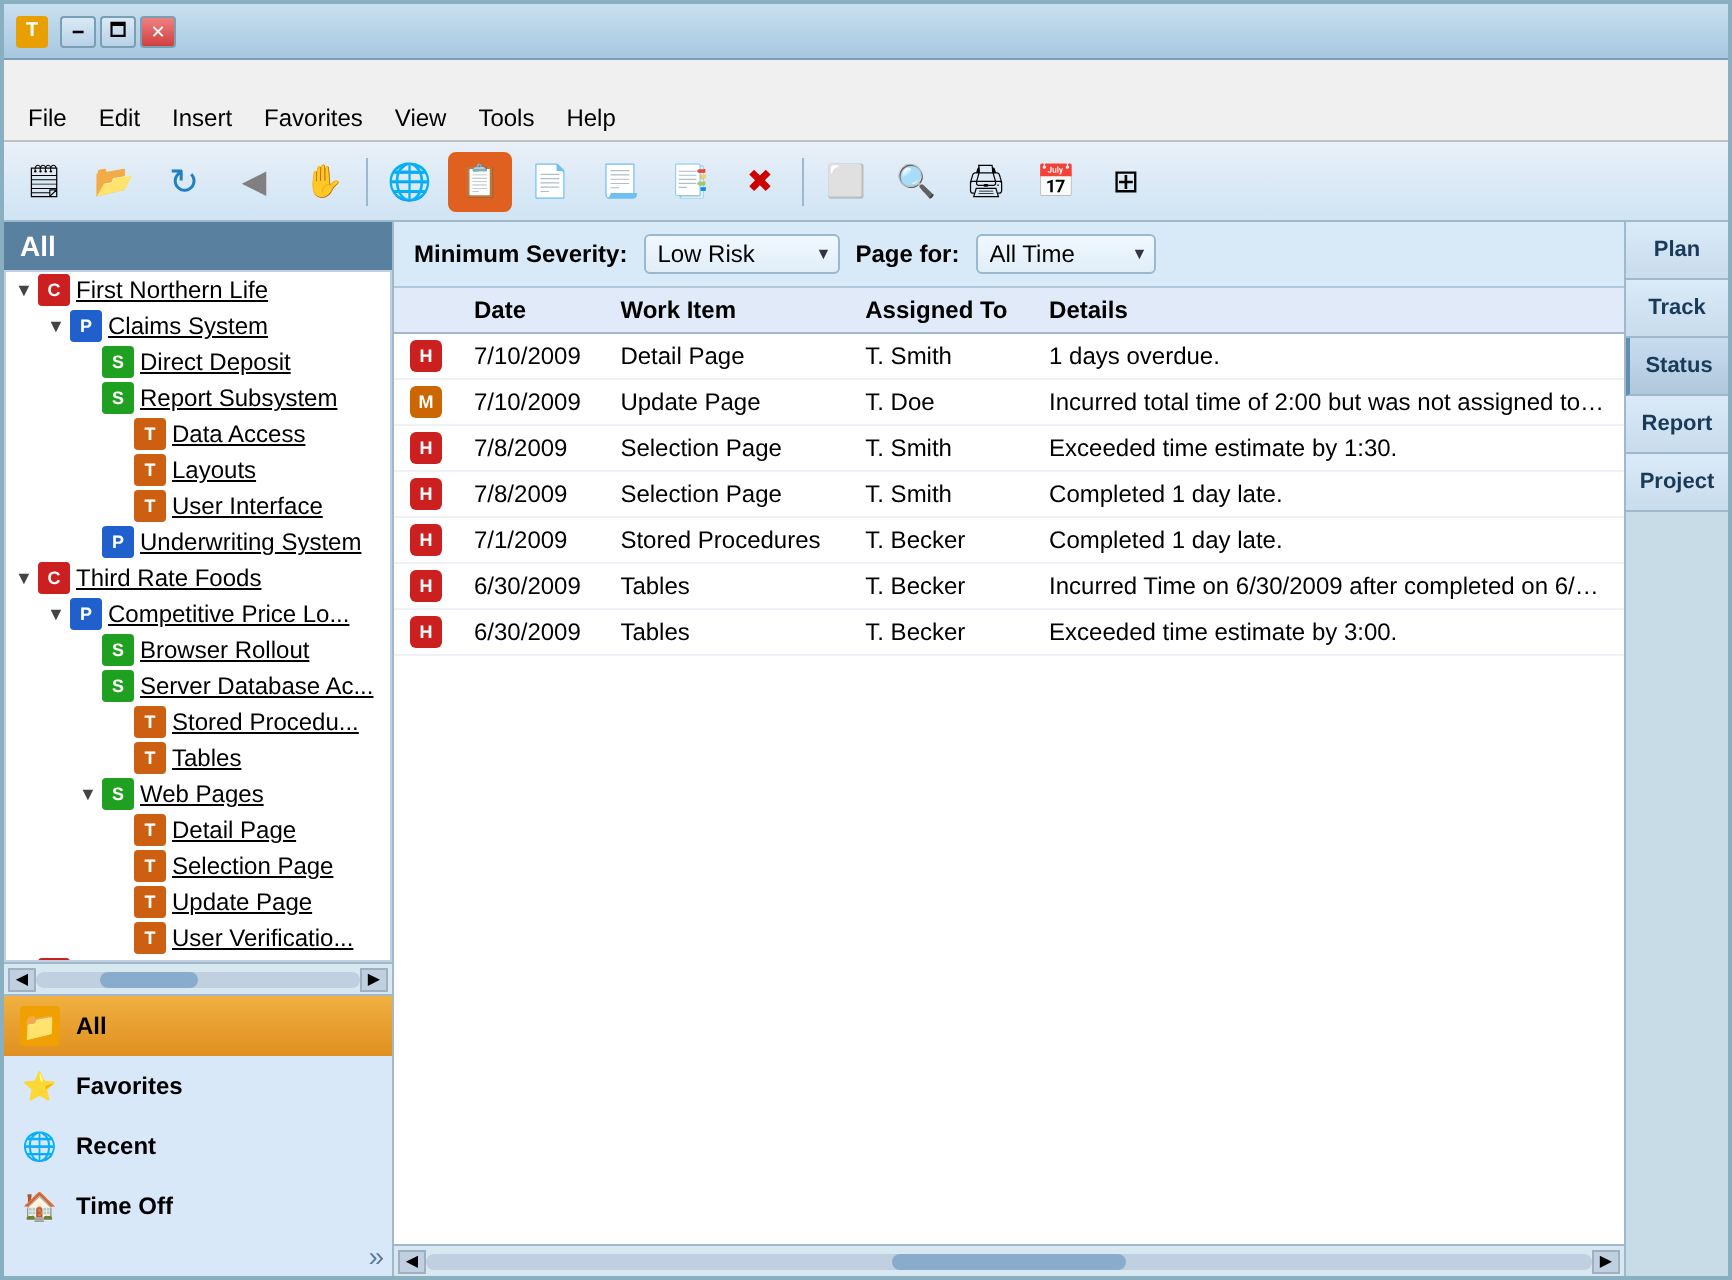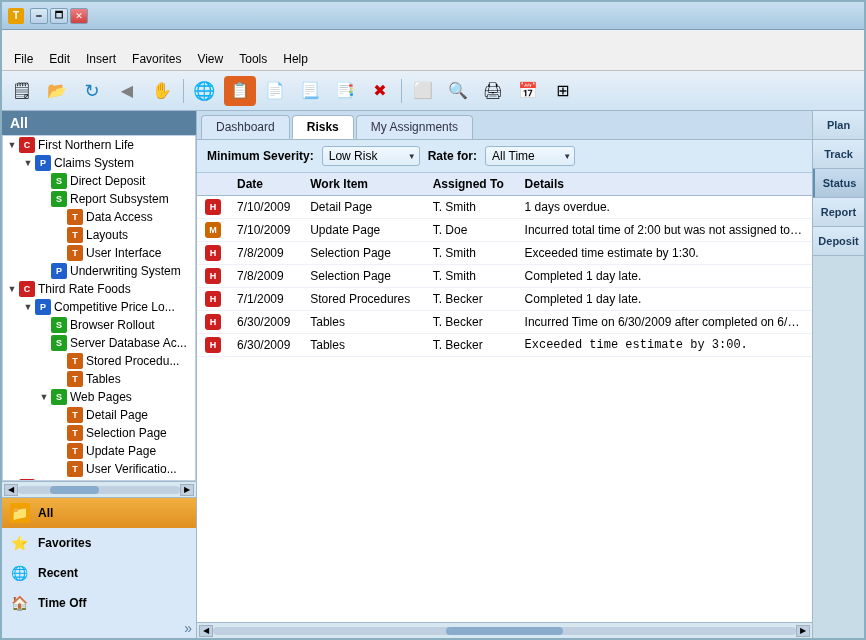--- a/index.html
+++ b/index.html
@@ -31,21 +31,21 @@
     .sidebar-header { background: #5a80a0; color: white; font-weight: bold; font-size: 14px; padding: 4px 8px; }
     .tree-area { flex: 1; overflow: auto; background: white; border: 1px solid #c0d0e0; margin: 0; }
     .tree-node { display: flex; align-items: center; padding: 1px 0; white-space: nowrap; cursor: pointer; }
     .tree-indent { display: inline-block; }
     .expand-icon { width: 14px; height: 14px; display: inline-flex; align-items: center; justify-content: center; font-size: 9px; color: #444; flex-shrink: 0; }
     .node-icon { width: 16px; height: 16px; border-radius: 2px; display: inline-flex; align-items: center; justify-content: center; font-size: 9px; font-weight: bold; color: white; flex-shrink: 0; margin-right: 3px; }
     .icon-c { background: #cc2020; }
     .icon-p { background: #2060cc; }
     .icon-s { background: #20a020; }
     .icon-t { background: #cc6010; }
-    .node-label { font-size: 12px; color: #000; }
+    .node-label { font-size: 12px; color: #000; text-decoration: underline; }
 
     
     .sidebar-scroll { height: 16px; background: #d8e8f0; border-top: 1px solid #a0b8cc; display: flex; align-items: center; padding: 0 2px; }
     .scroll-track { flex: 1; height: 8px; background: #c0d0e0; border-radius: 4px; position: relative; }
     .scroll-thumb { width: 30%; height: 8px; background: #8aaccc; border-radius: 4px; position: absolute; left: 20%; }
 
     
     .bottom-nav { background: #d8e8f8; border-top: 1px solid #a0b8cc; }
     .nav-item { display: flex; align-items: center; padding: 5px 8px; gap: 8px; cursor: pointer; }
     .nav-item.active { background: linear-gradient(to bottom, #f0b040, #e09020); }
@@ -287,36 +287,31 @@
           <div class="nav-icon" style="color:#2060a0; font-size:14px;">🏠</div>
           <span class="nav-label">Time Off</span>
         </div>
         <div class="more-btn">»</div>
       </div>
     </div>
 
     <div class="content-wrapper">
       <div class="content-main">
 
-        <div class="tabs">
-          <div class="tab">Dashboard</div>
-          <div class="tab active">Risks</div>
-          <div class="tab">My Assignments</div>
-        </div>
 
         <div class="filter-bar">
           <span class="filter-label">Minimum Severity:</span>
           <div class="select-wrapper">
             <select class="filter-select">
               <option>Low Risk</option>
               <option>Medium Risk</option>
               <option>High Risk</option>
             </select>
           </div>
-          <span class="filter-label">Rate for:</span>
+          <span class="filter-label">Page for:</span>
           <div class="select-wrapper">
             <select class="filter-select">
               <option>All Time</option>
               <option>Last Week</option>
               <option>Last Month</option>
               <option>Last Year</option>
             </select>
           </div>
         </div>
 
@@ -386,39 +381,39 @@
     <td>T. Becker</td>
     <td style="max-width:280px; overflow:hidden; text-overflow:ellipsis; white-space:nowrap;">Incurred Time on 6/30/2009 after completed on 6/25/2009 a...</td>
   </tr>
                 <tr>
     <td>
       <span class="risk-icon risk-h">H</span>
     </td>
     <td>6/30/2009</td>
     <td>Tables</td>
     <td>T. Becker</td>
-    <td style="max-width:280px; overflow:hidden; text-overflow:ellipsis; white-space:nowrap;font-family:Liberation Mono, monospace;">Exceeded time estimate by 3:00.</td>
+    <td style="max-width:280px; overflow:hidden; text-overflow:ellipsis; white-space:nowrap;">Exceeded time estimate by 3:00.</td>
   </tr>
               </tbody>
           </table>
         </div>
 
         <div class="bottom-scroll">
           <div style="width:14px;height:12px;background:#c0d0e0;display:flex;align-items:center;justify-content:center;font-size:8px;border:1px solid #a0b0c0;cursor:pointer;">◀</div>
           <div style="flex:1;height:8px;background:#c0d0e0;border-radius:4px;position:relative;">
             <div style="width:20%;height:8px;background:#8aaccc;border-radius:4px;position:absolute;left:40%;"></div>
           </div>
           <div style="width:14px;height:12px;background:#c0d0e0;display:flex;align-items:center;justify-content:center;font-size:8px;border:1px solid #a0b0c0;cursor:pointer;">▶</div>
         </div>
 
       </div>
 
       <div class="side-btns">
         <div class="side-btn">Plan</div>
         <div class="side-btn">Track</div>
         <div class="side-btn" style="background:linear-gradient(to bottom,#c8dcf0,#b0c8dc); border-left: 2px solid #6090b0;">Status</div>
         <div class="side-btn">Report</div>
-        <div class="side-btn">Deposit</div>
+        <div class="side-btn">Project</div>
       </div>
     </div>
 
   </div>
 </div>
 
 </body></html>

